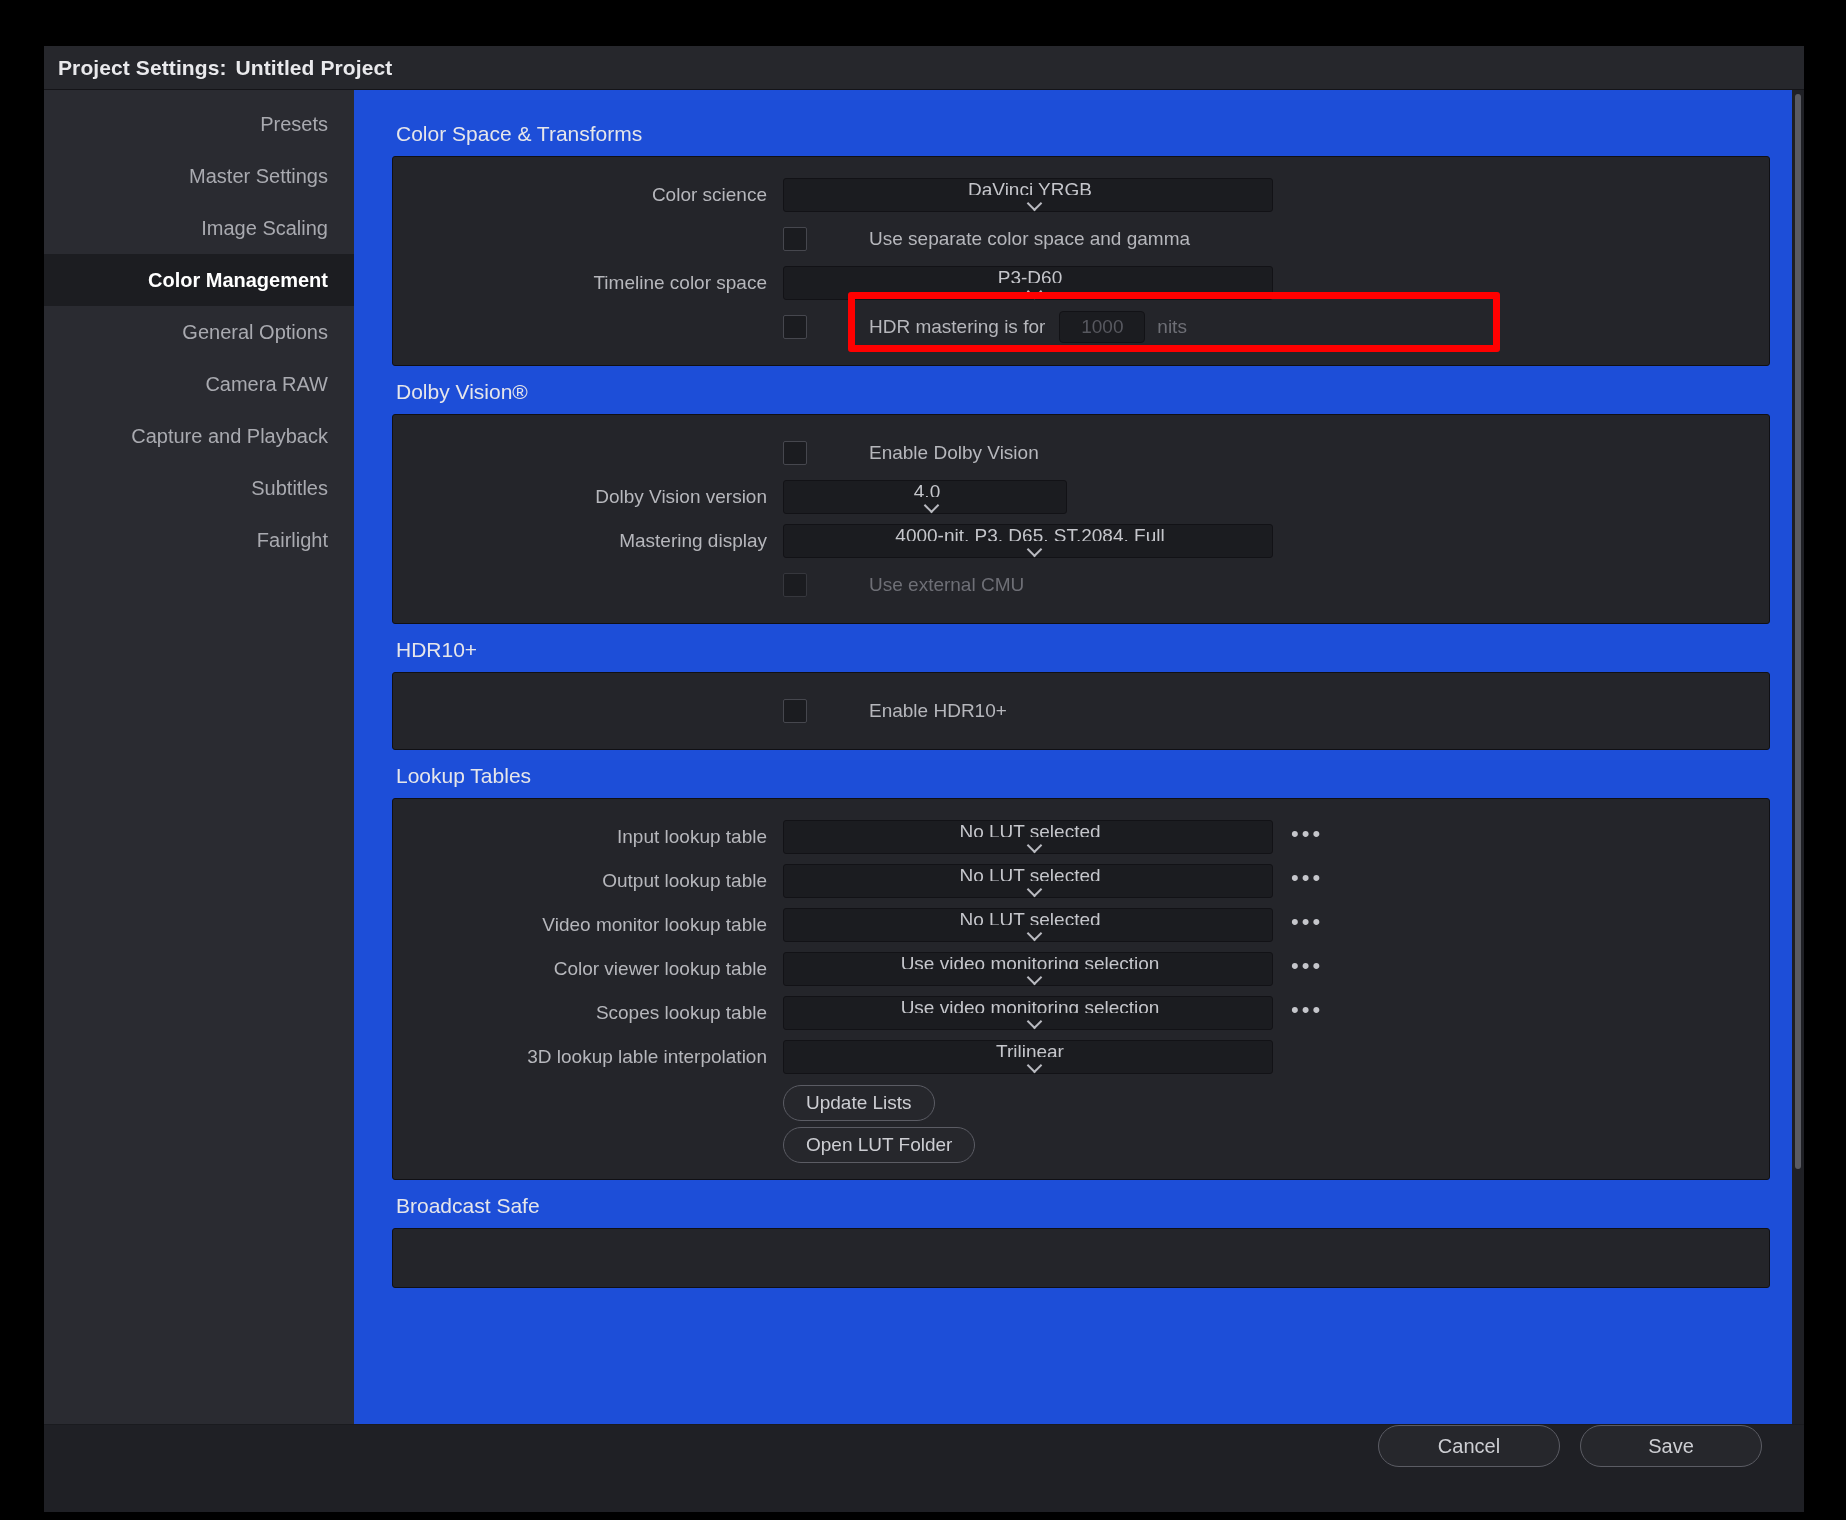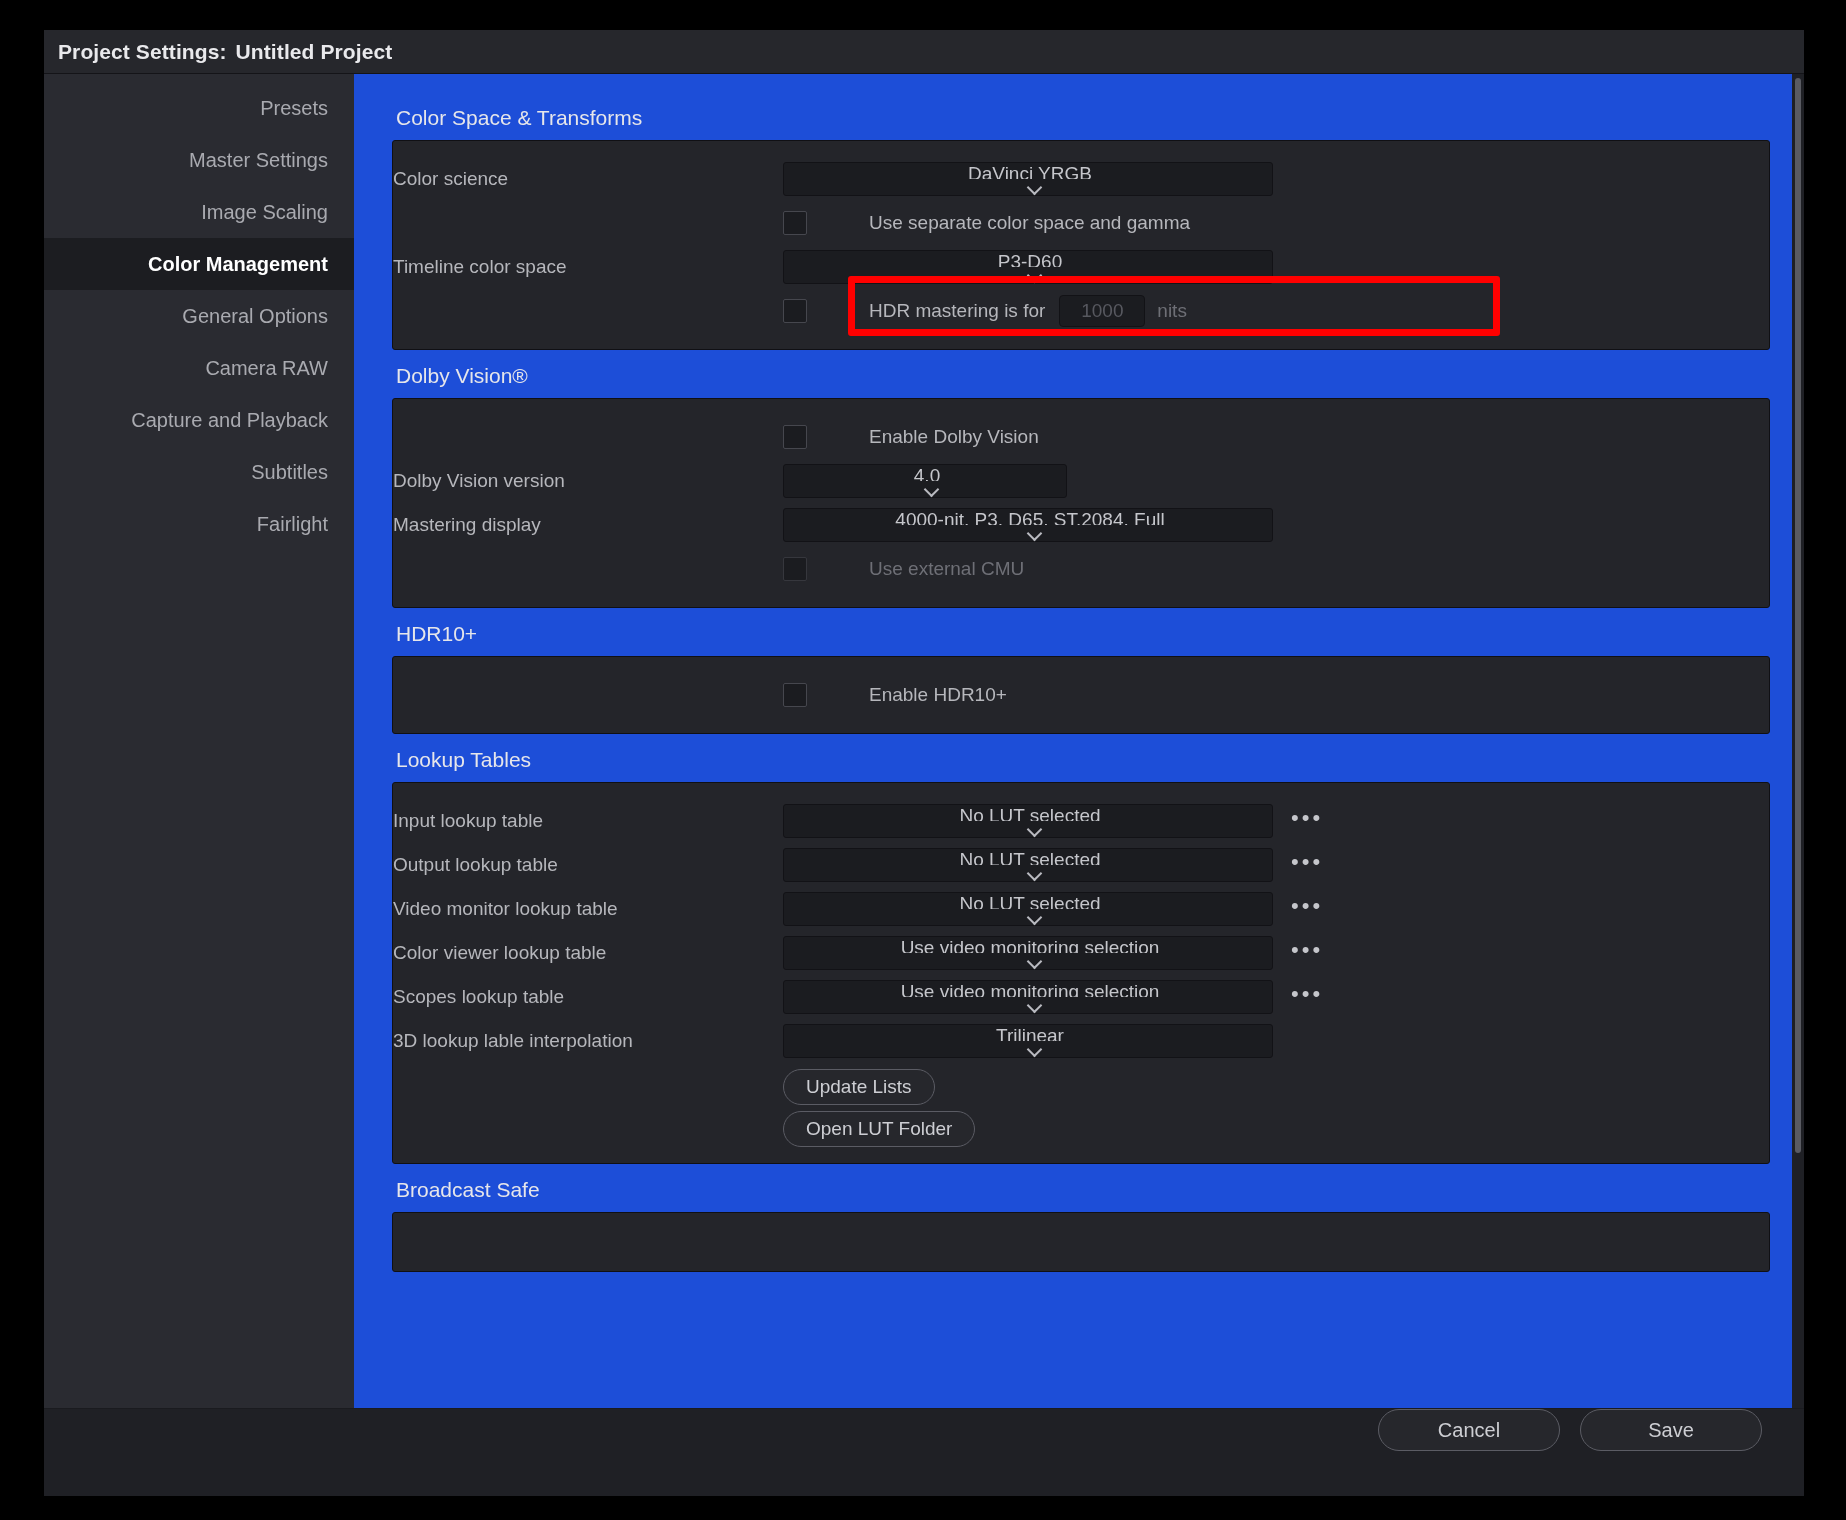--- a/index.html
+++ b/index.html
@@ -4,21 +4,21 @@
 <style>
   * { box-sizing: border-box; margin: 0; padding: 0; }
   html, body {
     width: 1846px; height: 1520px;
     background: #000;
     font-family: "Liberation Sans", sans-serif;
     overflow: hidden;
   }
   .window {
     position: absolute;
-    left: 44px; top: 30px;
+    left: 44px; top: 46px;
     width: 1760px; height: 1466px;
     background: #1f2025;
     display: flex; flex-direction: column;
   }
   
   .titlebar {
     height: 44px;
     background: #26272c;
     border-bottom: 1px solid #141418;
     display: flex; align-items: center;
@@ -98,21 +98,21 @@
     padding: 16px 0 16px 0;
   }
   .row {
     display: flex;
     align-items: center;
     min-height: 44px;
   }
   .row .lbl {
     width: 390px;
     flex: 0 0 390px;
-    text-align: left;
+    text-align: right;
     padding-right: 16px;
     color: #b6b7bc;
     font-size: 19px;
   }
   
   .select {
     height: 34px;
     background: #1b1c20;
     border: 1px solid #121216;
     border-radius: 3px;

